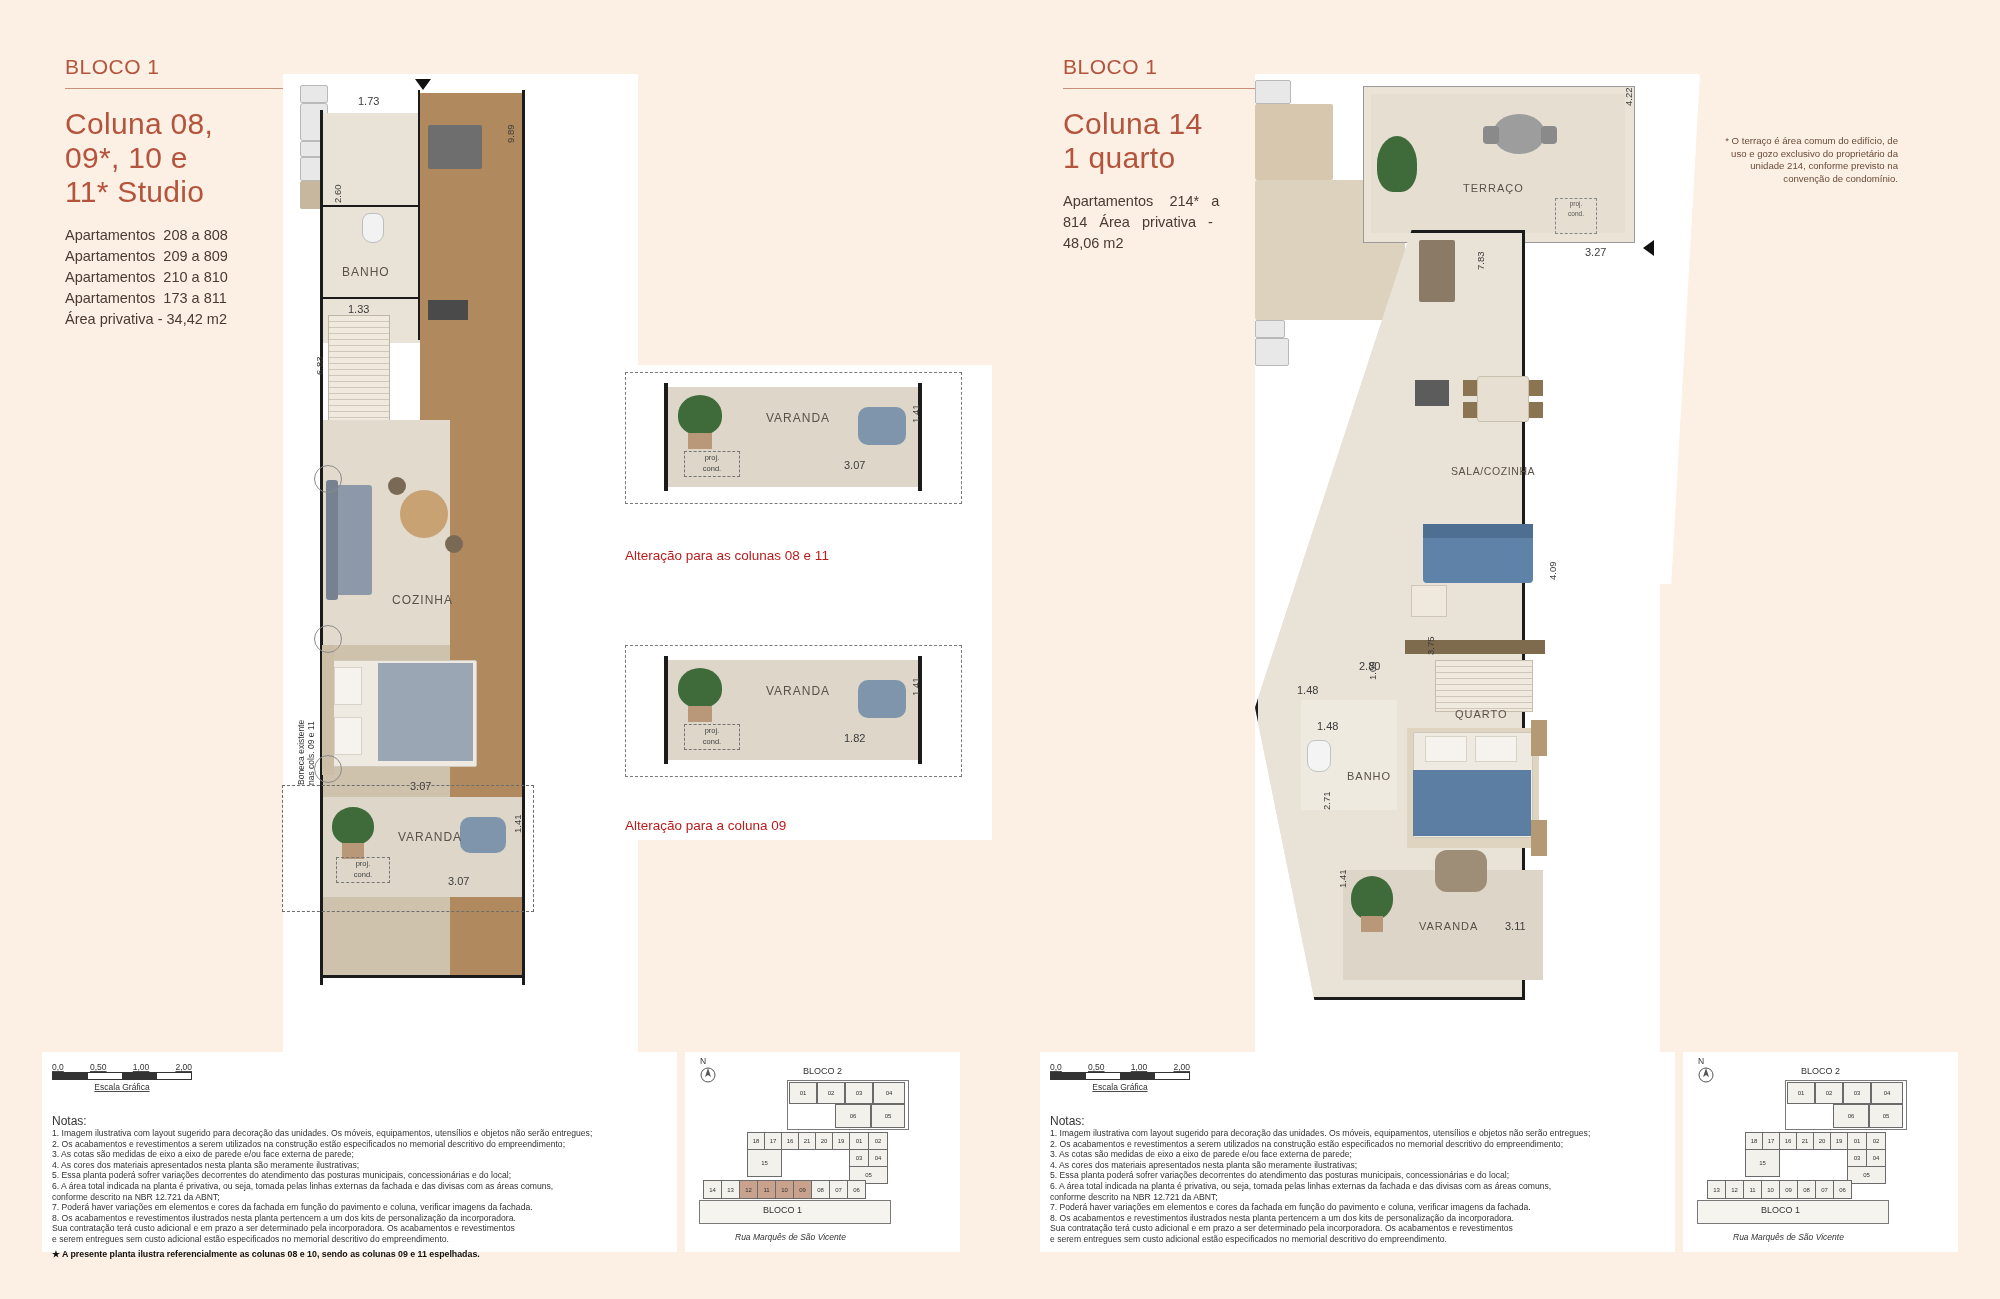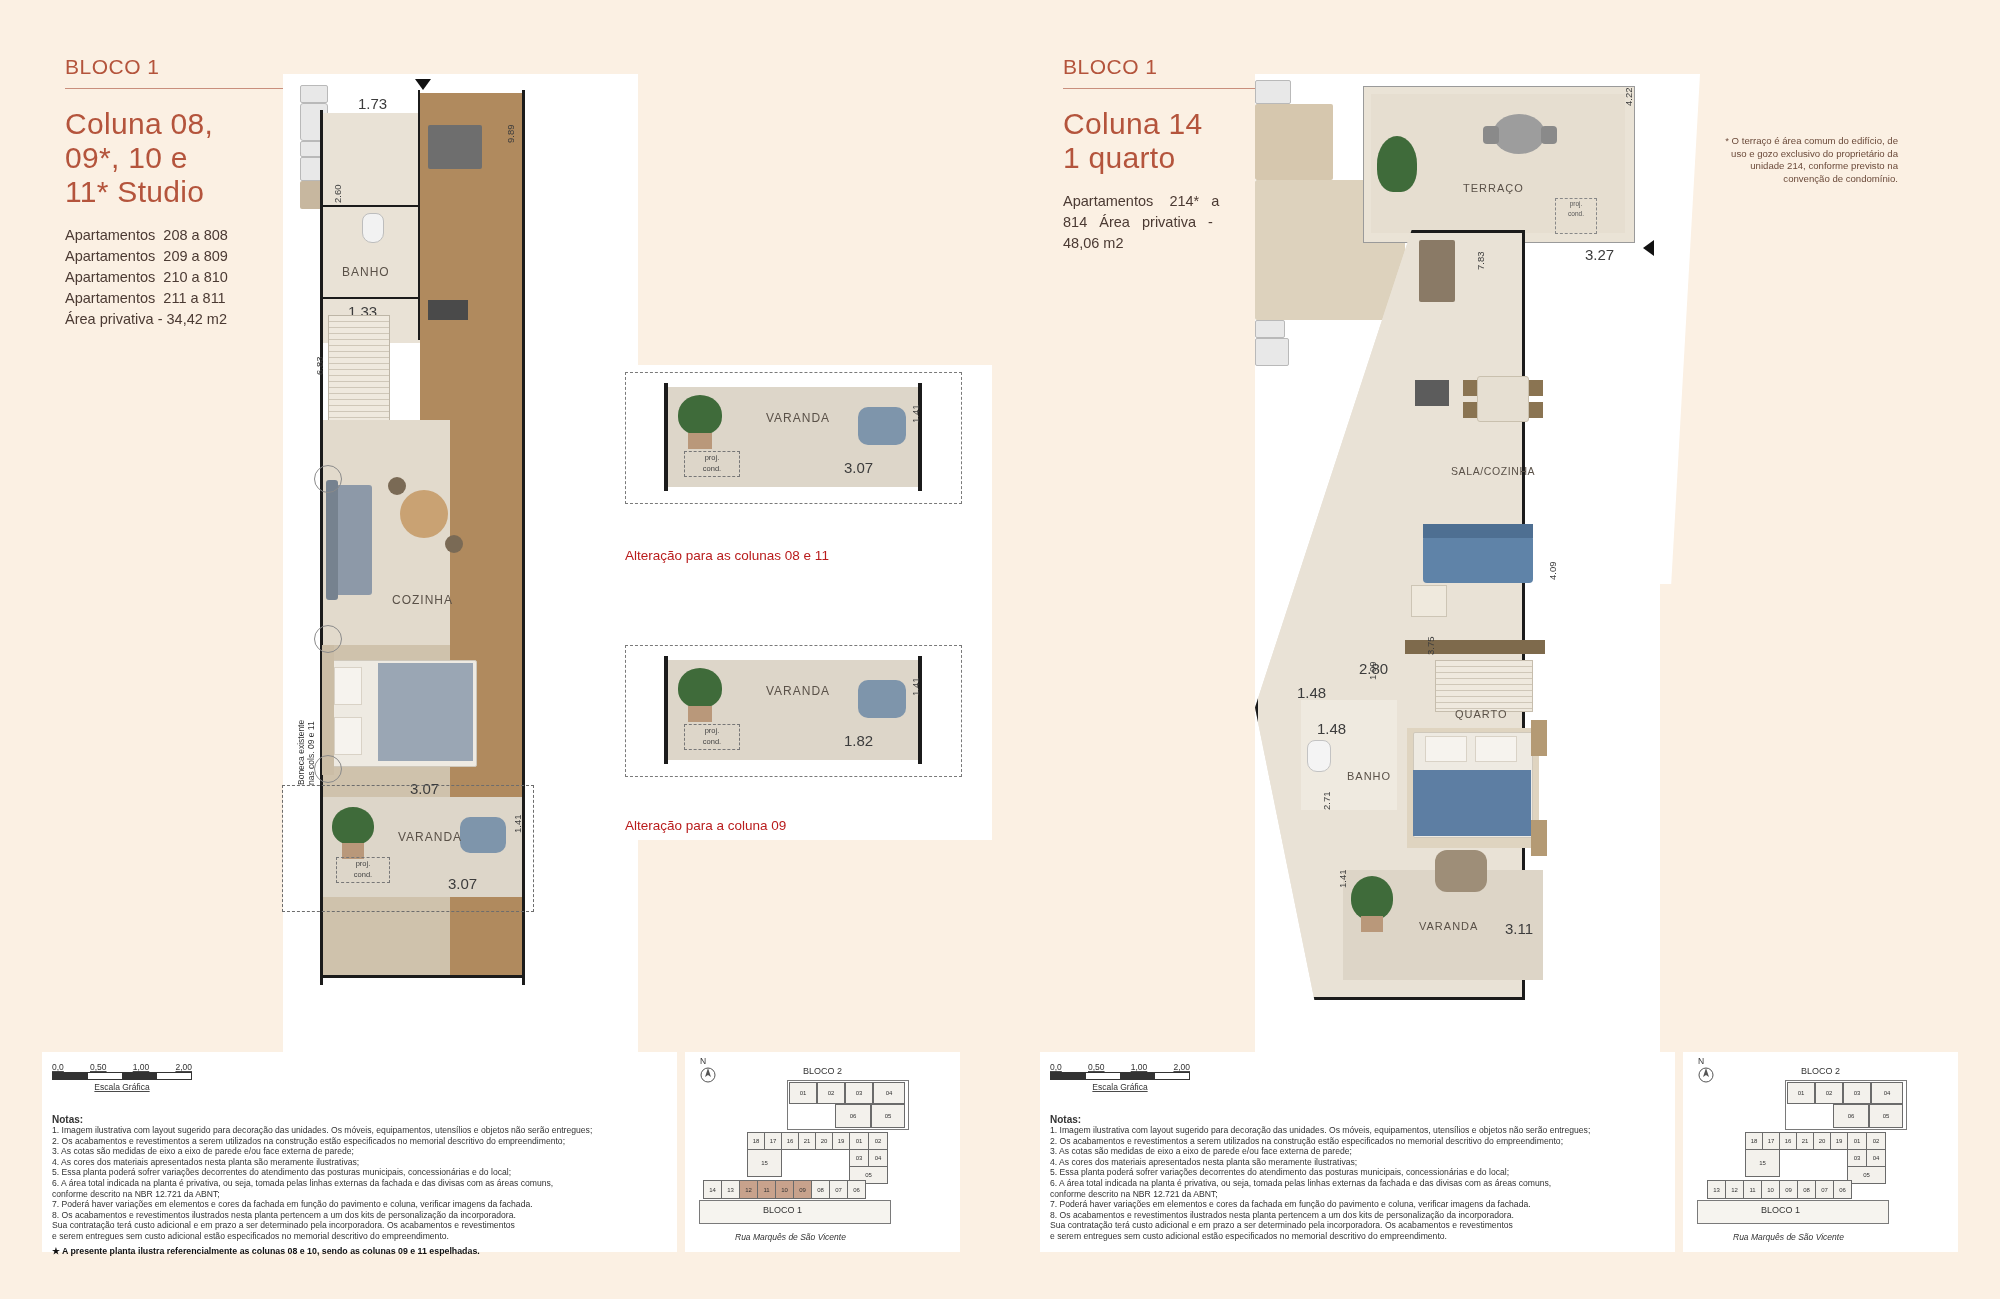--- a/index.html
+++ b/index.html
@@ -24,21 +24,21 @@
     letter-spacing:.3px;
   }
   .apt-list{margin-top:16px;color:#4b3a33;font-size:14.5px;line-height:21px;}
   .apt-list div{white-space:pre;}
 
   
   .plan-wrap{position:absolute;background:#ffffff;}
   .plan{position:absolute;}
   .room{position:absolute;}
   .lbl{position:absolute;font-size:11px;letter-spacing:.6px;color:#5a5148;}
-  .dim{position:absolute;font-size:15px;color:#3c3c3c;}
+  .dim{position:absolute;font-size:11px;color:#3c3c3c;}
   .dimv{position:absolute;font-size:9.5px;color:#3c3c3c;transform:rotate(-90deg);transform-origin:left top;white-space:nowrap;}
   .wall{position:absolute;background:#1b1b1b;}
   .dash{position:absolute;border:1px dashed #6d6d6d;}
 
   
   .f-tile{background:#e9e2d6;}
   .f-wood{background:#b08a5e;}
   .f-stone{background:#ded7cb;}
   .f-light{background:#f1ebe0;}
   .f-varanda{background:#ddd6c9;}
@@ -57,21 +57,21 @@
   .sink{background:#e8e8e8;border:1px solid #b9b9b9;border-radius:2px;}
   .door-arc{position:absolute;border:1px solid #8a8a8a;border-radius:50%;}
   .stairs{background:repeating-linear-gradient(to bottom,#efe9de 0 5px,#cfc7b8 5px 6px);}
 
   
   .alt-box{position:absolute;border:1px dashed #7a7a7a;background:#ffffff;}
   .alt-cap{position:absolute;font-size:13.5px;color:#b91c1c;}
 
   
   .notes-box{position:absolute;background:#ffffff;}
-  .notes-title{font-size:10px;color:#333;font-weight:bold;}
+  .notes-title{font-size:12px;color:#333;font-weight:normal;}
   .notes-body{font-size:8.6px;line-height:10.6px;color:#333;}
   .scale-box{position:absolute;text-decoration:underline;}
   .scale-txt{font-size:8.5px;color:#333;}
   .scale-bar{height:6px;border:1px solid #333;display:flex;}
   .scale-bar i{flex:1;border-right:1px solid #333;}
   .scale-bar i:last-child{border-right:none;}
   .scale-bar i.on{background:#333;}
   .scale-cap{font-size:8.5px;color:#333;text-align:center;margin-top:2px;}
 
   
@@ -97,21 +97,21 @@
   <div class="panel" style="left:65px;top:55px;width:300px;">
     <div class="bloco-title">BLOCO 1</div>
     <div class="bloco-rule" style="width:240px;"></div>
     <div class="col-title">Coluna 08,</div>
     <div class="col-title" style="margin-top:0">09*,  10  e</div>
     <div class="col-title" style="margin-top:0">11* Studio</div>
     <div class="apt-list">
       <div>Apartamentos  208 a 808</div>
       <div>Apartamentos  209 a 809</div>
       <div>Apartamentos  210 a 810</div>
-      <div>Apartamentos  211 a 811</div>
+      <div>Apartamentos  173 a 811</div>
       <div>Área privativa - 34,42 m2</div>
     </div>
   </div>
 
   <div class="plan-wrap" style="left:283px;top:74px;width:355px;height:980px;"></div>
   <div class="plan-wrap" style="left:612px;top:365px;width:380px;height:475px;"></div>
 
   <div class="plan" style="left:300px;top:85px;width:330px;height:950px;">
 
     <div class="wall" style="left:20px;top:25px;width:3px;height:875px;"></div>

